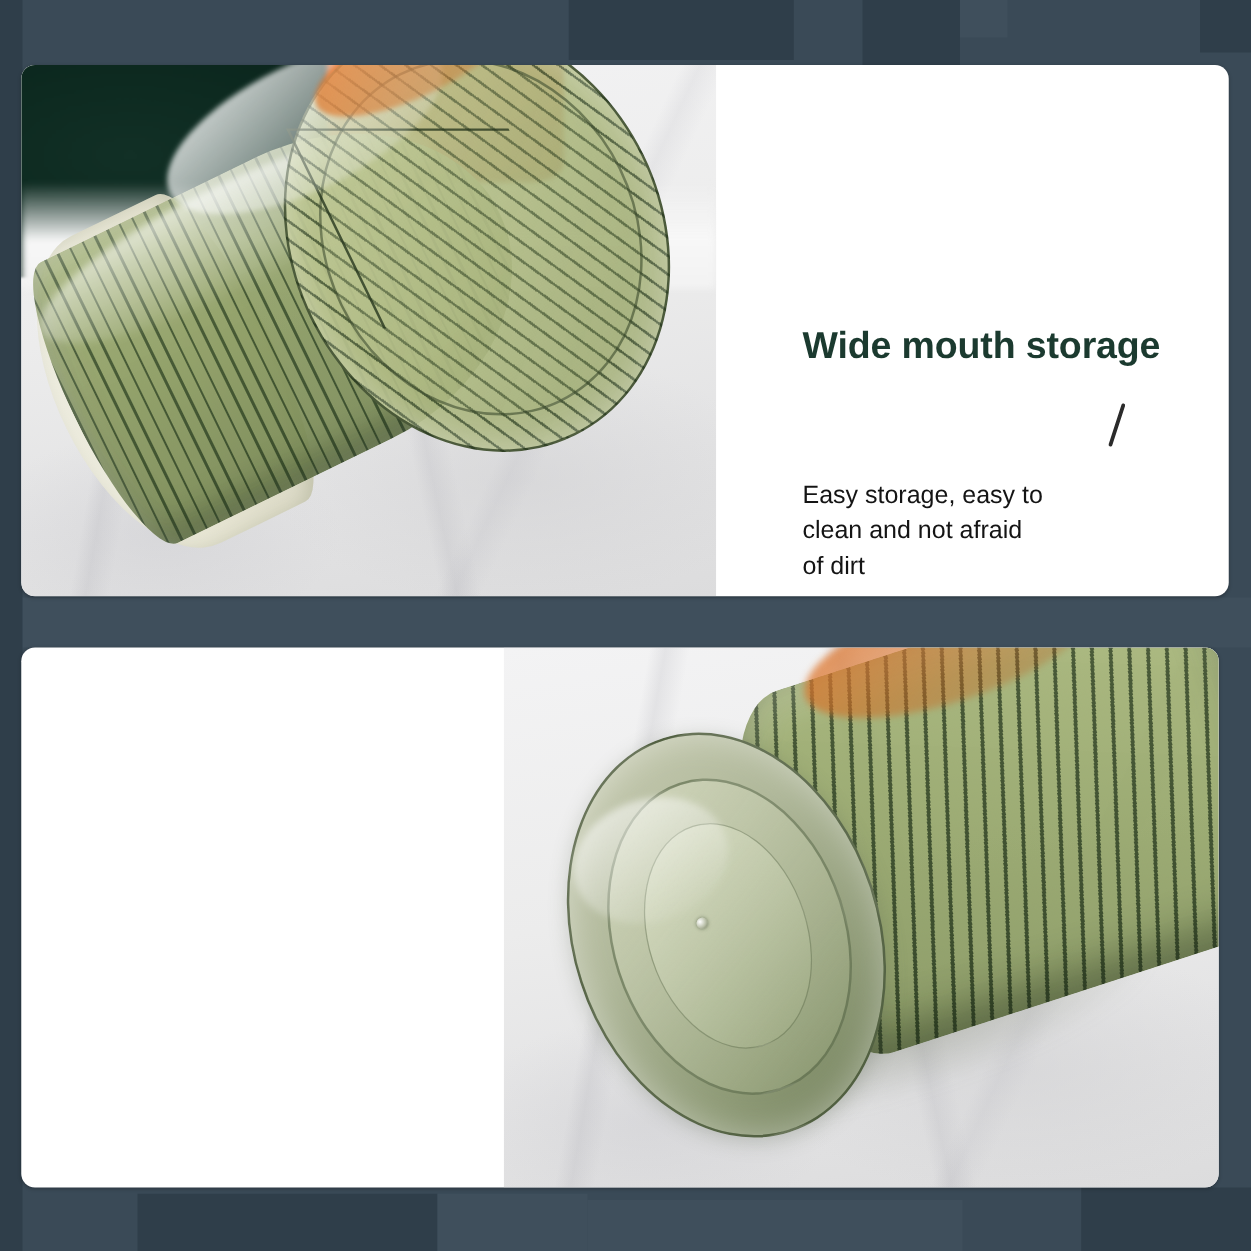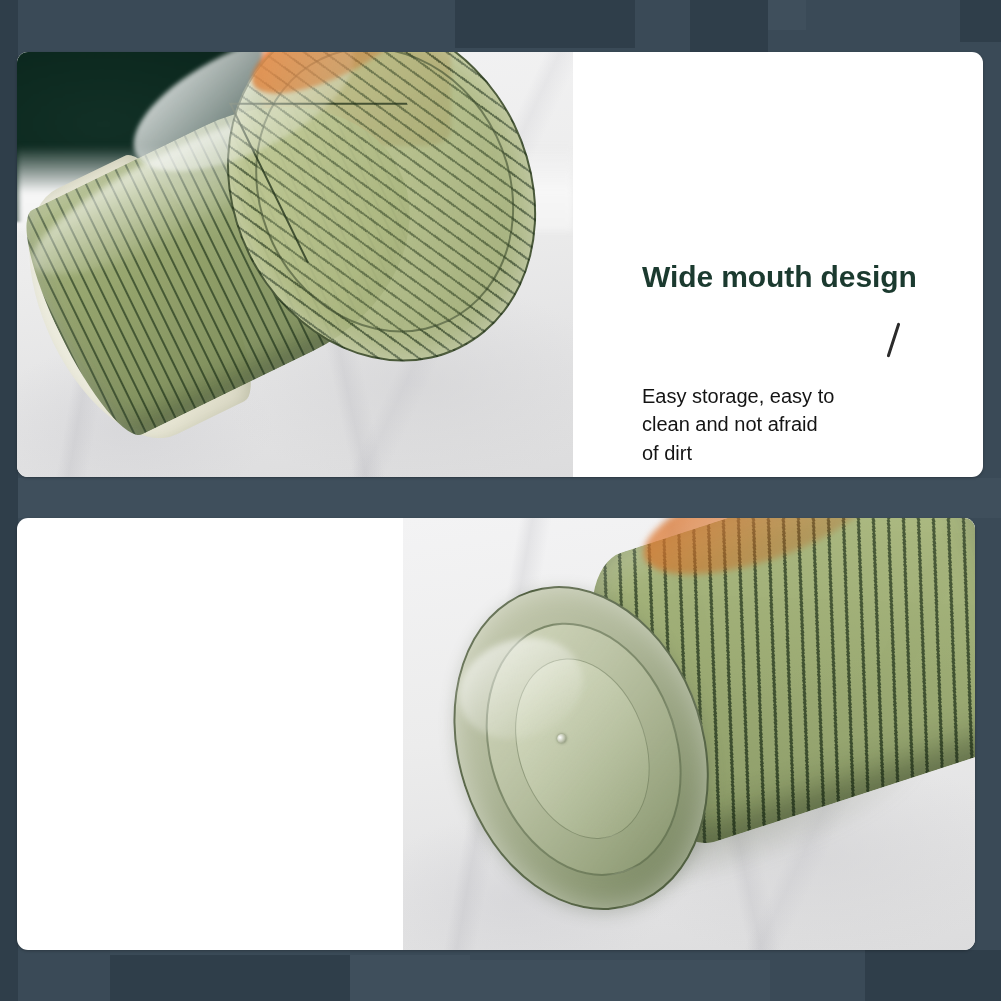--- a/index.html
+++ b/index.html
@@ -377,21 +377,21 @@
       <div class="mouth-outer">
         <div class="mouth-inner"></div>
         <div class="mouth-chevron"></div>
       </div>
       <div class="rim-highlight"></div>
       <div class="rim-amber"></div>
     </div>
   </div>
 
   <div class="text-panel" id="text-top">
-    <h2 class="headline">Wide mouth design</h2>
+    <h2 class="headline">Wide mouth storage</h2>
     <span class="slash" id="slash-top"></span>
     <p class="bodytext">Easy storage, easy to
 clean and not afraid
 of dirt</p>
   </div>
 </div>
 
 <div class="card" id="card-bottom">
 
   <div class="photo" id="photo-bottom">

